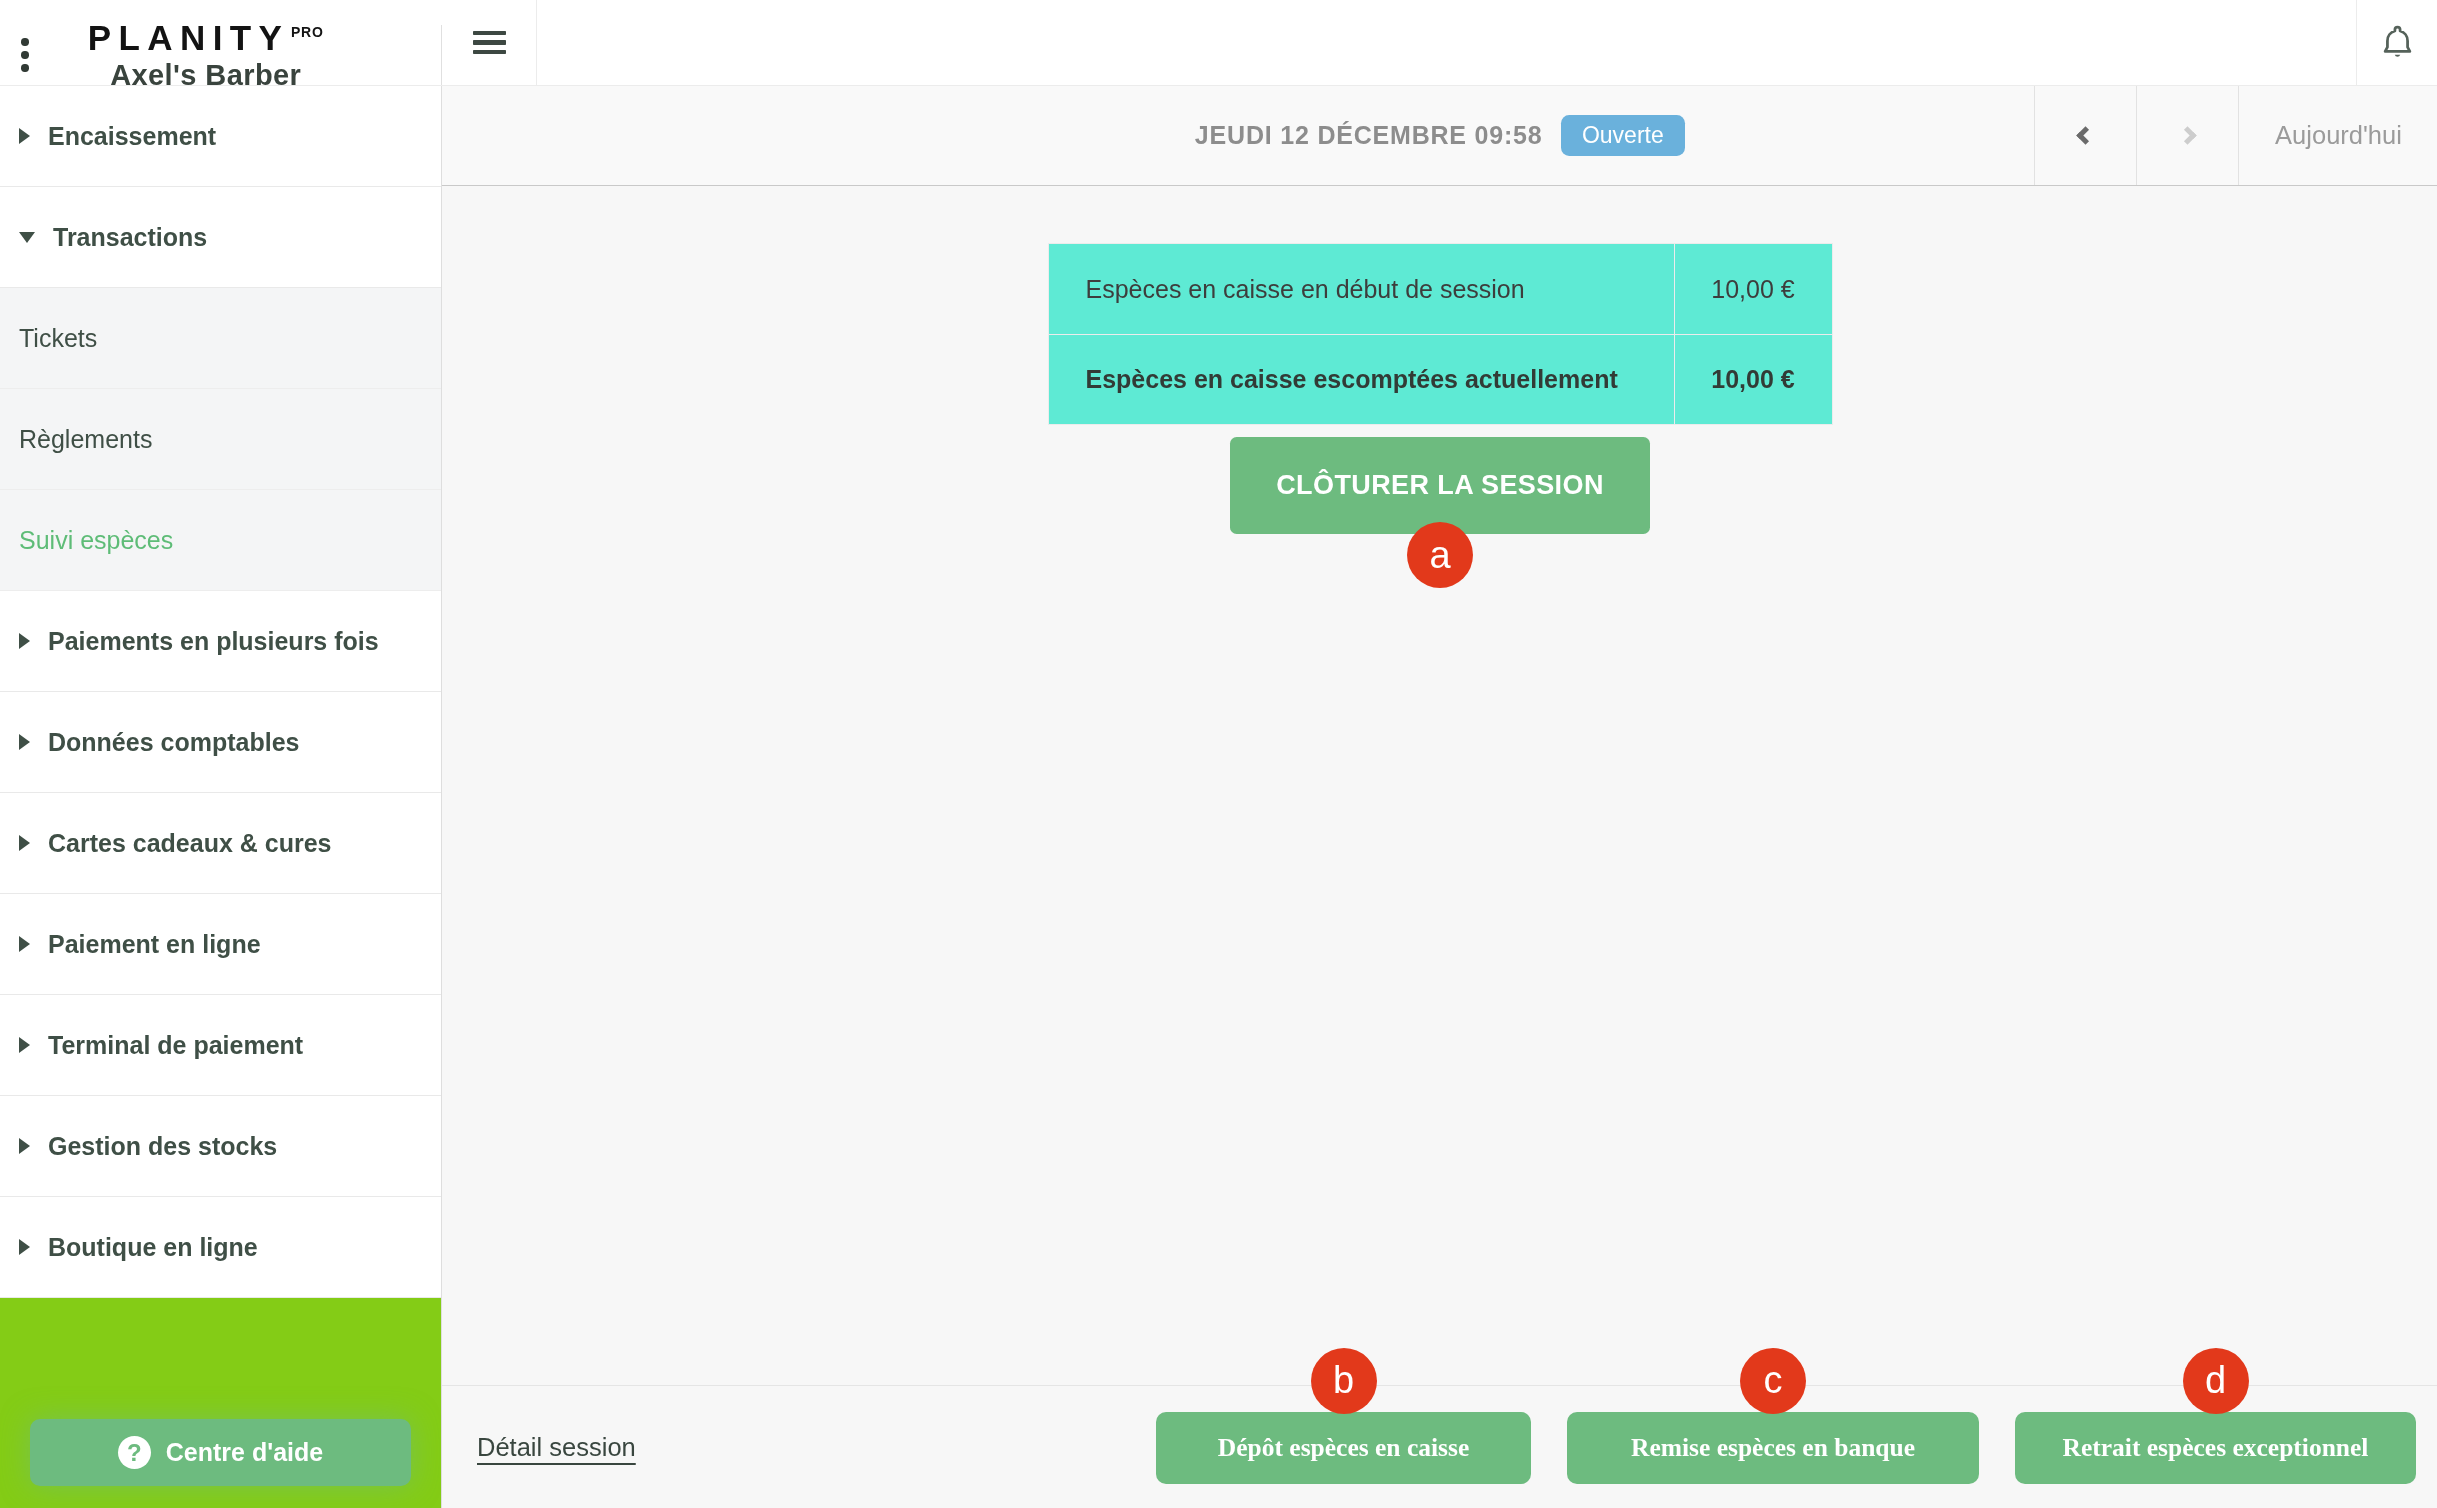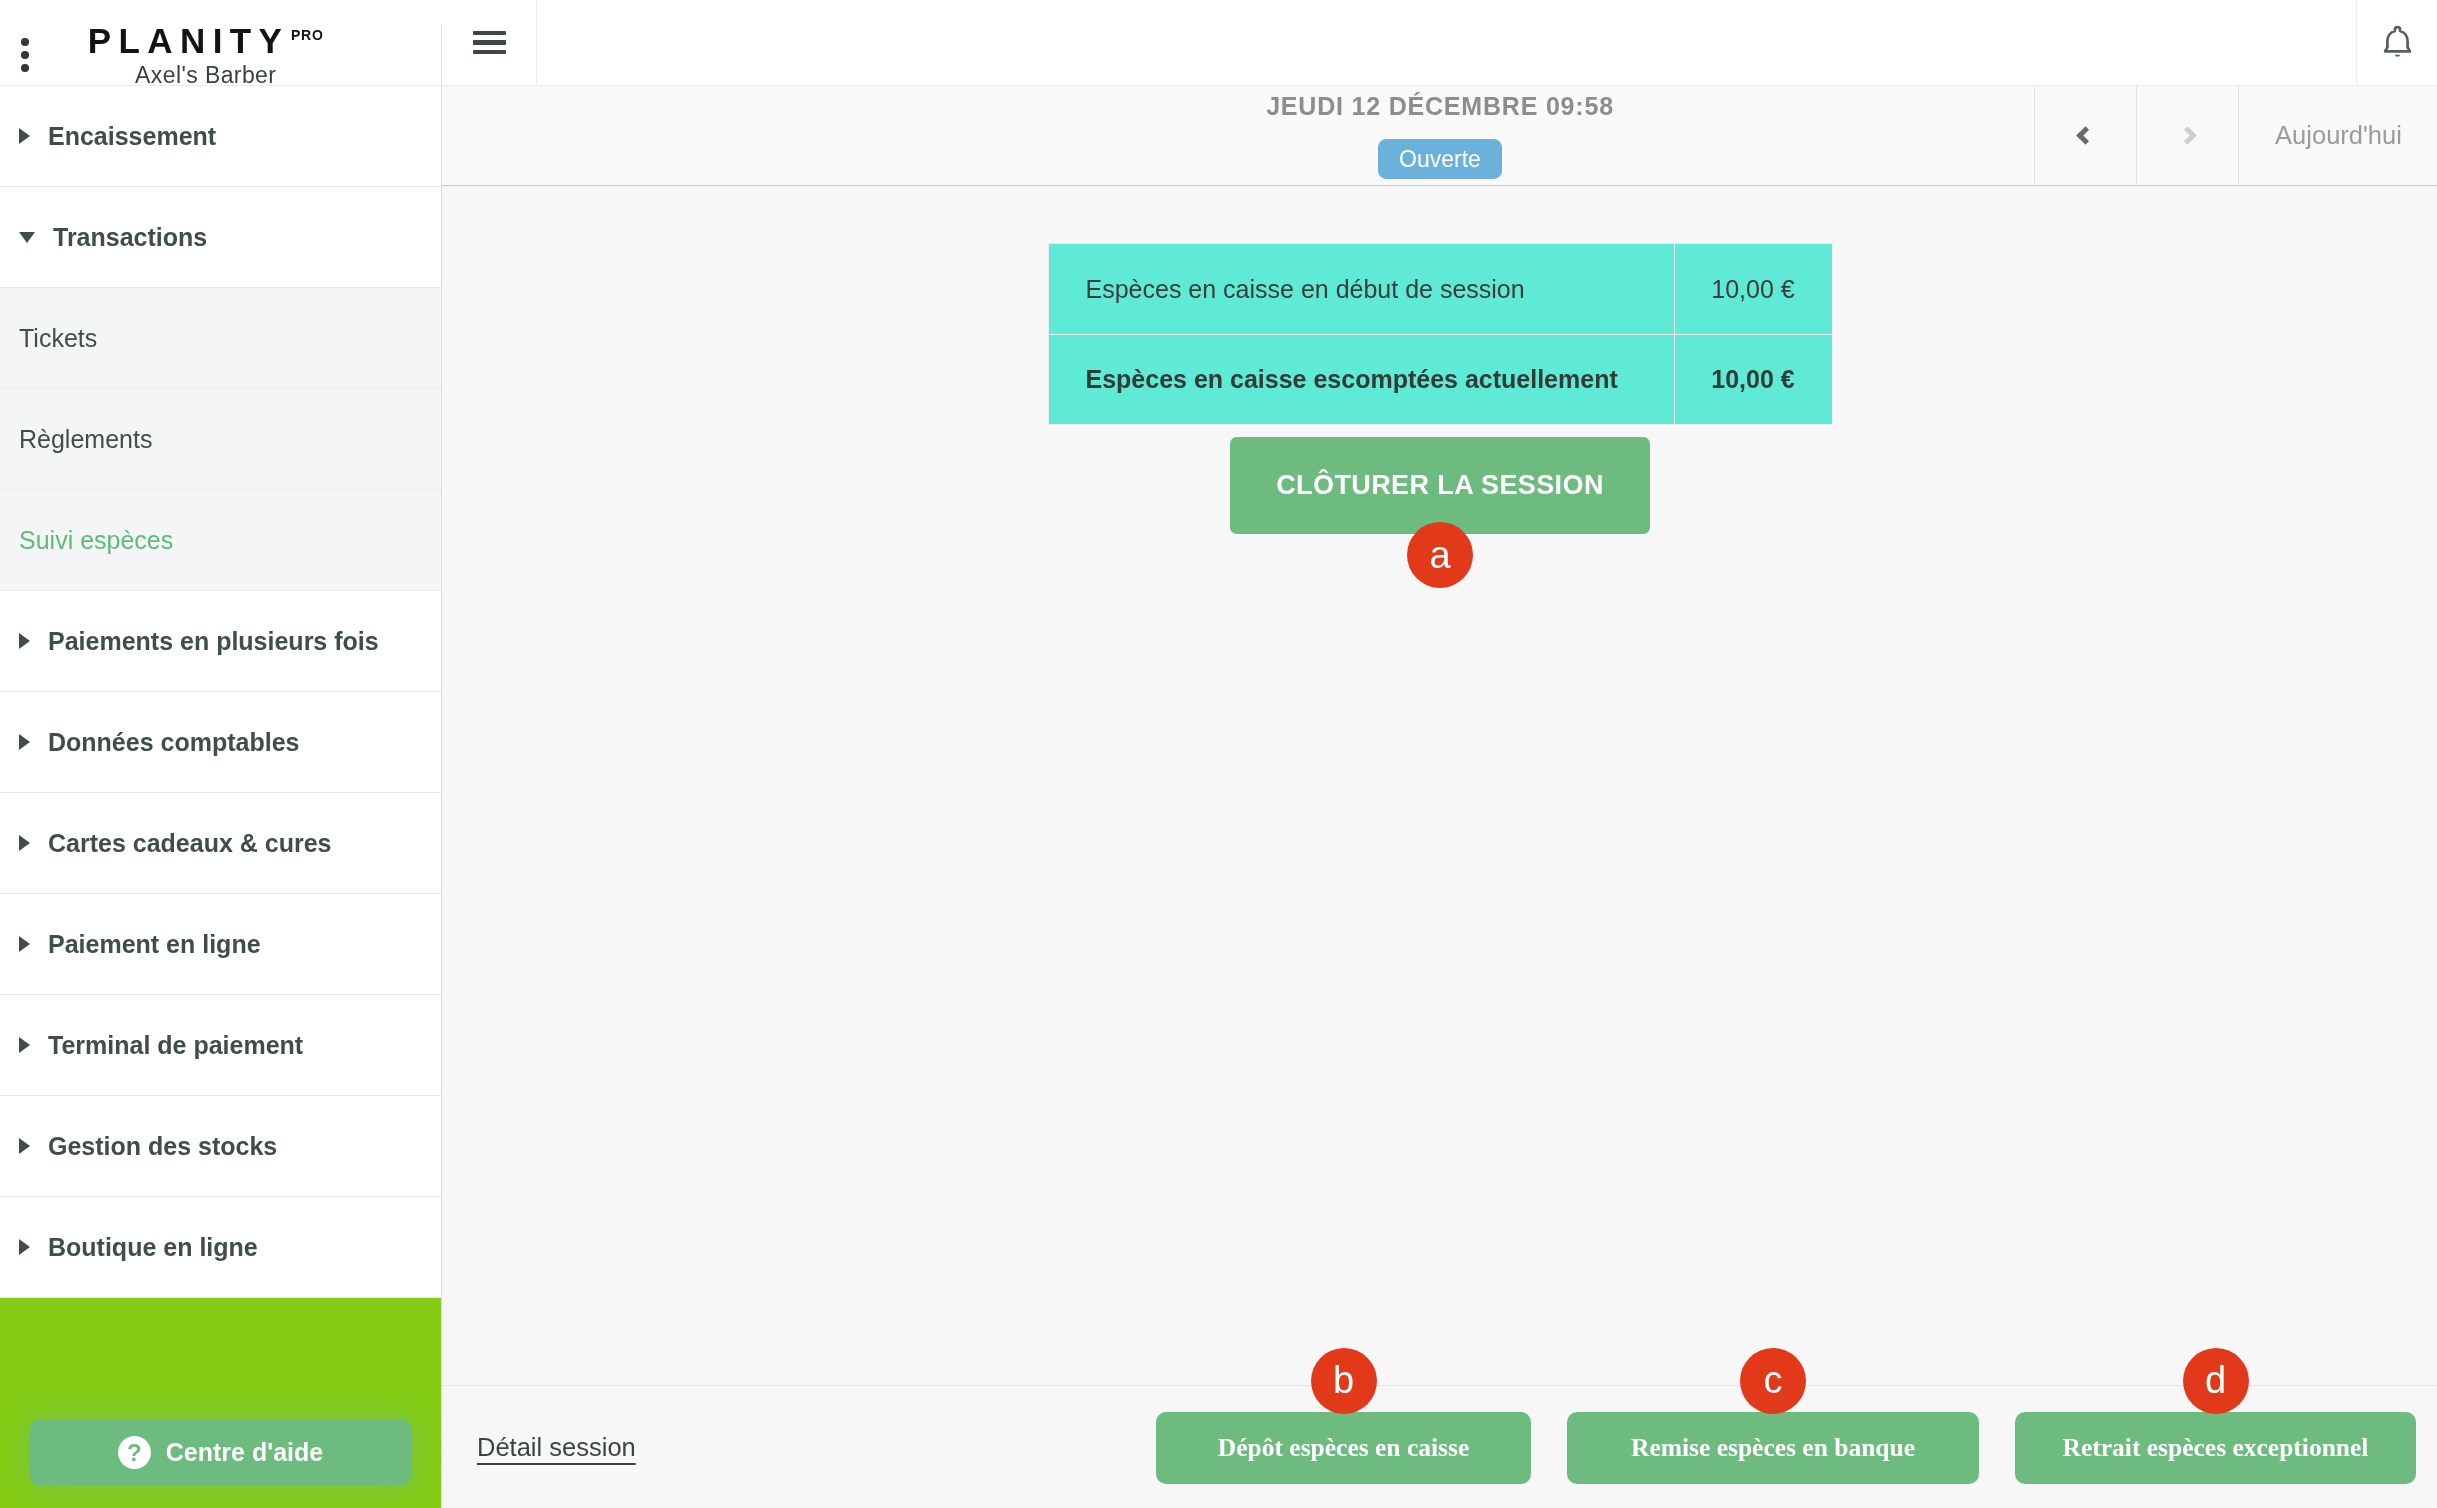--- a/index.html
+++ b/index.html
@@ -26,21 +26,21 @@
   .brand-area{
     width:442px;flex:none;display:flex;align-items:center;
     border-right:1.6px solid #e0e0e0;padding-left:21.4px;margin-top:25px;
   }
   .kebab{display:flex;flex-direction:column;gap:5.8px;cursor:pointer;}
   .kebab i{width:7.4px;height:7.4px;border-radius:50%;background:#313a35;display:block;}
   .logo-block{margin-left:59px;text-align:center;}
   .logo-line{white-space:nowrap;}
   .logo-name{font-size:35px;font-weight:800;letter-spacing:7.4px;color:#131313;}
   .logo-pro{font-size:14px;font-weight:700;letter-spacing:0.8px;color:#131313;position:relative;top:-13px;margin-left:1.6px;}
-  .logo-salon{font-size:23px;color:#39433d;margin-top:1.6px;letter-spacing:0.4px;}
+  .logo-salon{font-size:29px;color:#39433d;margin-top:1.6px;letter-spacing:0.4px;font-weight:bold;}
   .menu-cell{
     width:95px;flex:none;display:flex;flex-direction:column;justify-content:center;
     align-items:center;gap:5.8px;border-right:1.6px solid #ececec;cursor:pointer;
   }
   .menu-cell i{width:33px;height:4.1px;background:#3d4842;border-radius:0.8px;display:block;}
   .tab{
     padding:0 28px;display:flex;align-items:center;font-size:25.5px;color:#707d76;
     border-right:1.6px solid #ececec;position:relative;cursor:pointer;background:#fff;
   }
   .tab.active{color:var(--text-green);}
@@ -81,21 +81,21 @@
   .q-icon{
     width:33px;height:33px;background:#fff;border-radius:50%;color:var(--green);
     font-size:24px;font-weight:700;display:flex;align-items:center;justify-content:center;flex:none;
   }
   
   .main{flex:1;display:flex;flex-direction:column;min-width:0;}
   .session-header{
     height:100px;flex:none;background:#f9f9f9;border-bottom:1.6px solid #c9c9c9;position:relative;
   }
   .sh-center{
-    position:absolute;inset:0;display:flex;align-items:center;justify-content:center;gap:18px;flex-direction:column;
+    position:absolute;inset:0;display:flex;align-items:center;justify-content:center;gap:18px;
   }
   .sh-date{font-size:25px;font-weight:600;color:#8d8d8d;letter-spacing:0.8px;}
   .status-badge{
     background:var(--blue);color:#fff;font-size:23px;padding:6.6px 21.4px;border-radius:8.2px;
   }
   .sh-controls{position:absolute;right:0;top:0;bottom:0;display:flex;}
   .ctrl{
     border-left:1.6px solid #e2e2e2;display:flex;align-items:center;justify-content:center;
     cursor:pointer;background:transparent;
   }

